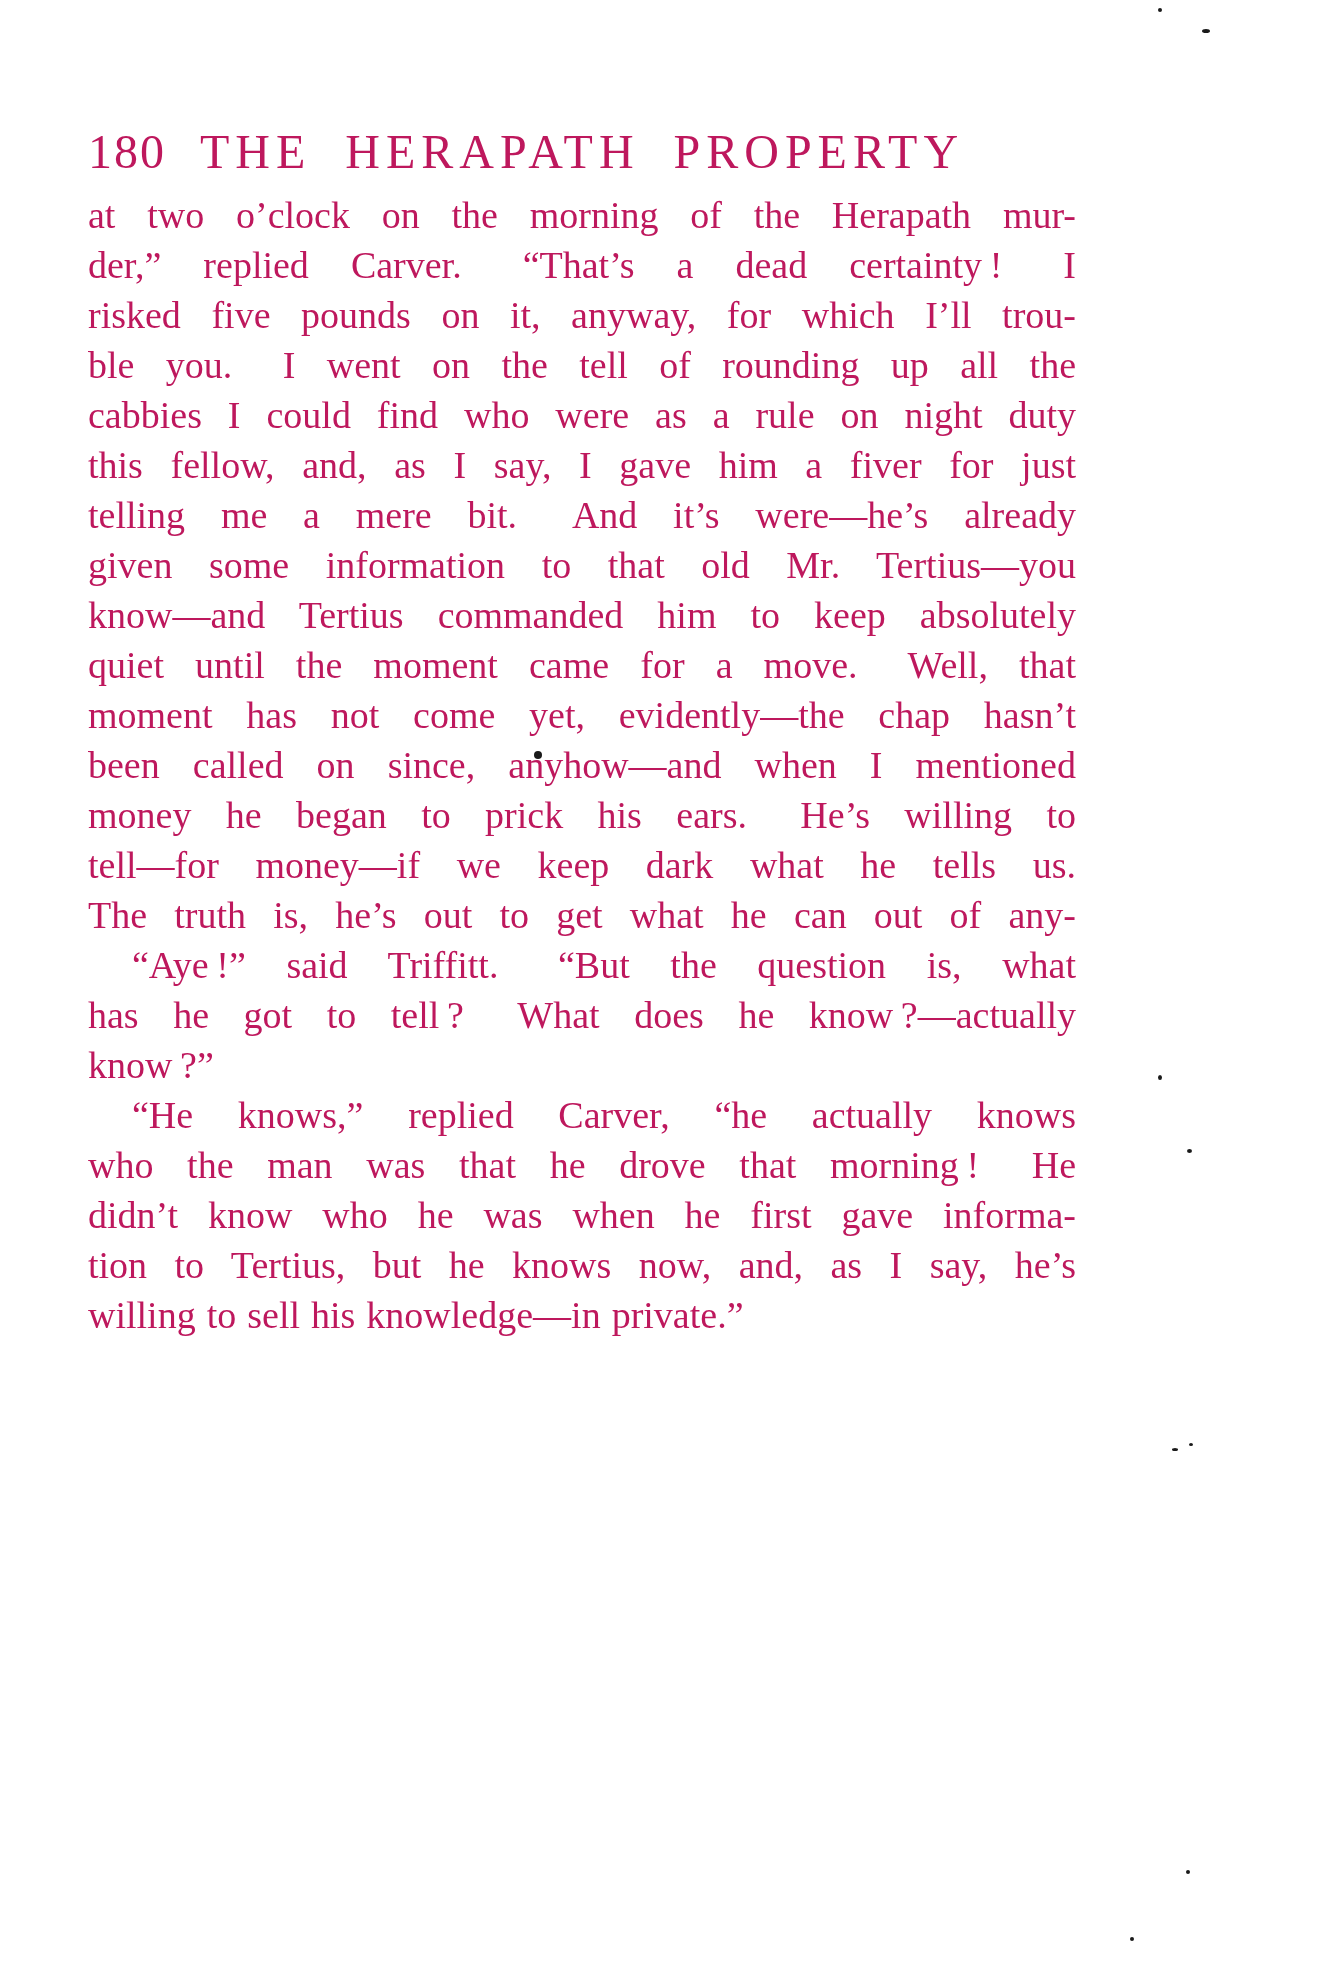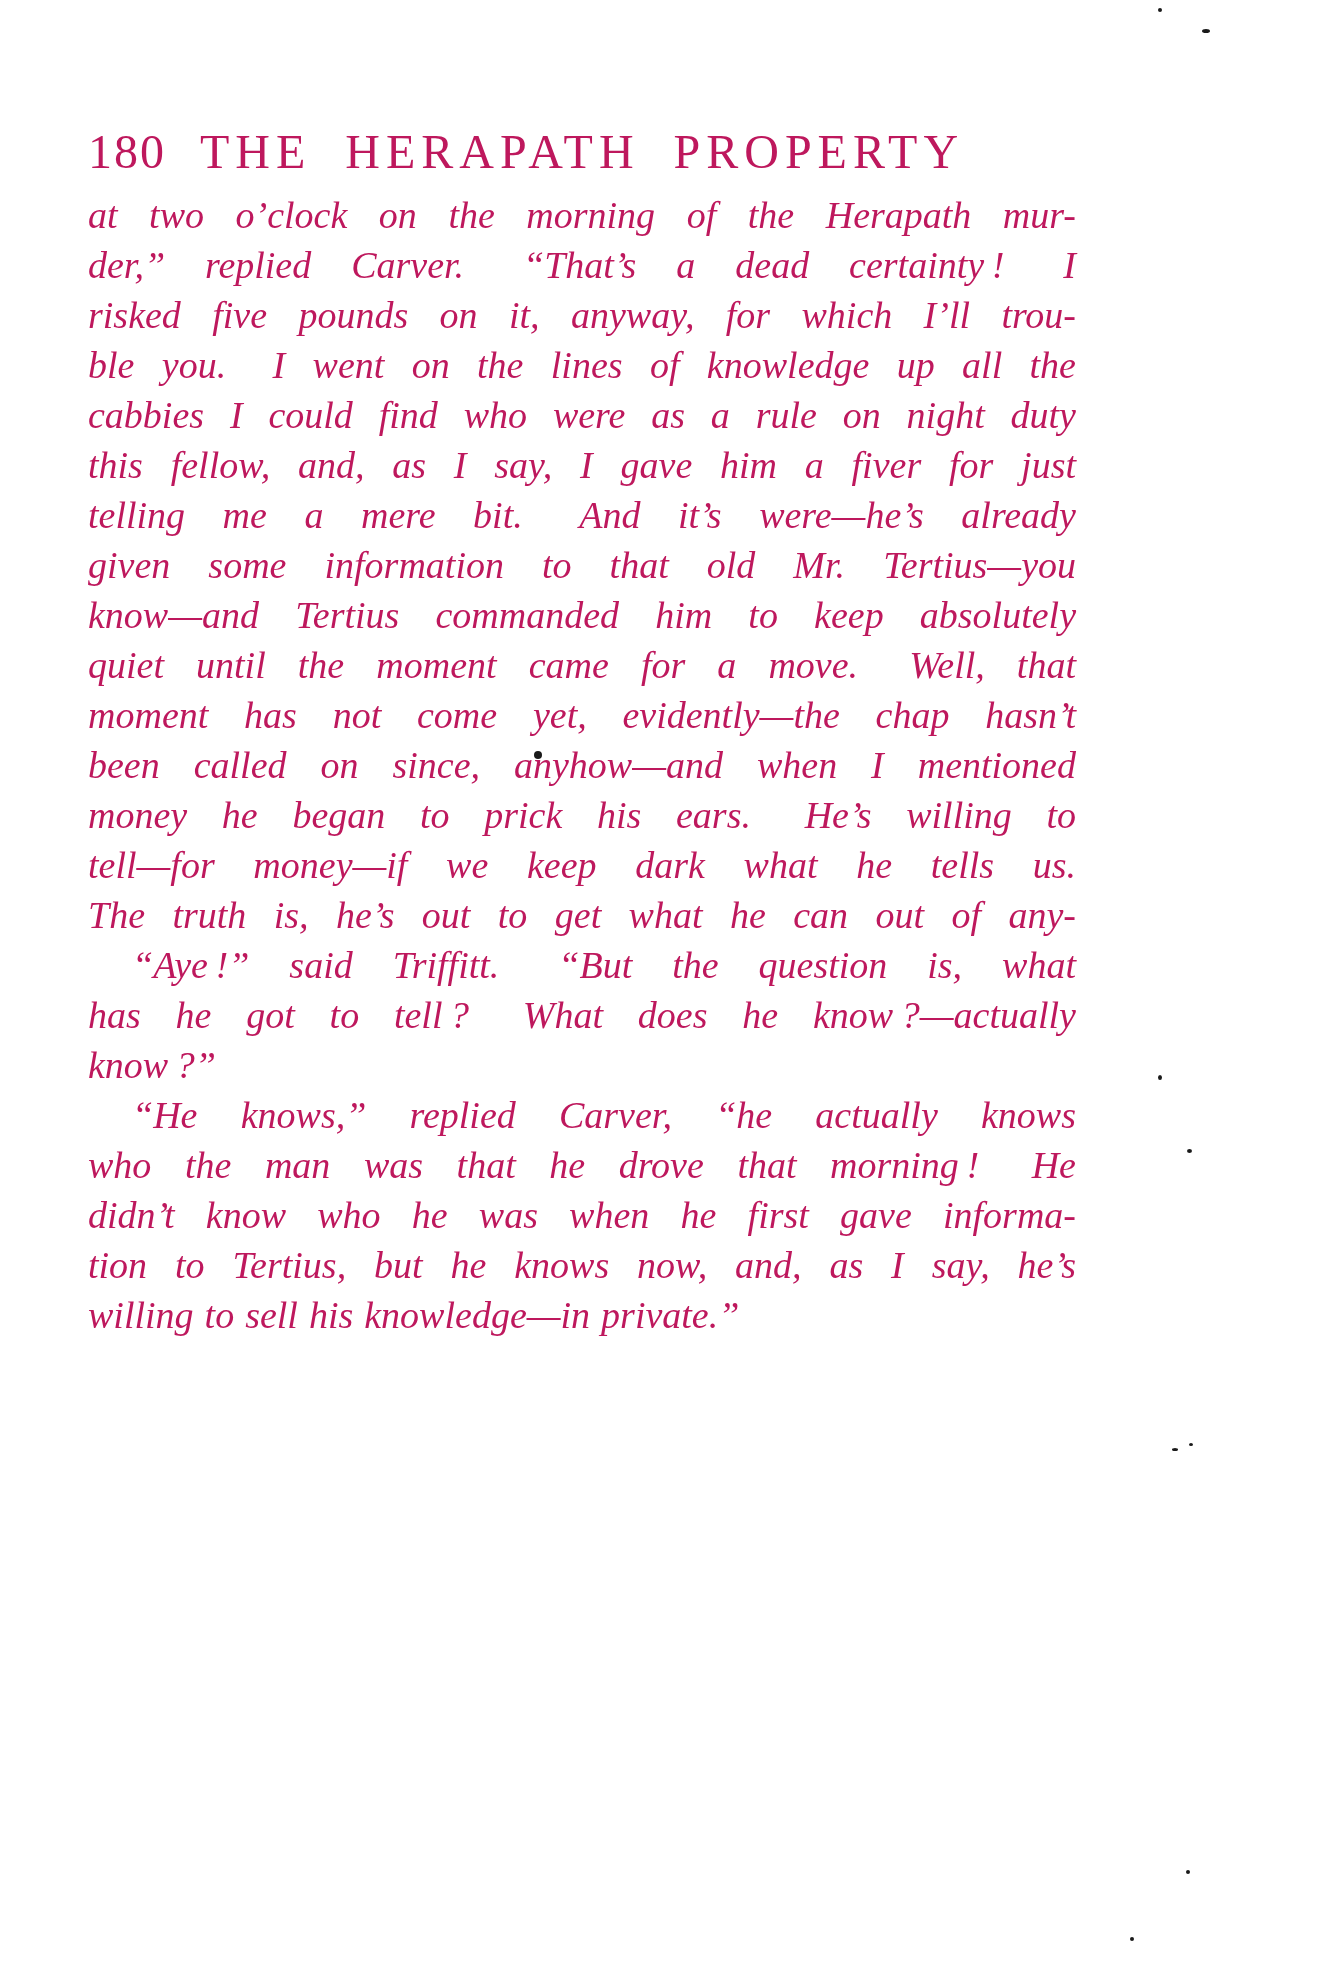--- a/index.html
+++ b/index.html
@@ -34,21 +34,20 @@
   }
   .title {
     display: block;
     text-align: center;
     letter-spacing: 6px;
     word-spacing: 16px;
     white-space: nowrap;
   }
   .bodytext {
     margin-top: 14px;
-    font-style: italic;
   }
   .line {
     font-size: 38px;
     line-height: 50px;
     height: 50px;
     text-align: justify;
     text-align-last: justify;
     word-spacing: 1.5px;
   }
   .line.last {
@@ -69,21 +68,21 @@
 <div class="page">
   <div class="content">
     <div class="running-header">
       <span class="pagenum">180</span>
       <span class="title">THE HERAPATH PROPERTY</span>
     </div>
     <div class="bodytext" id="bodytext">
         <div class="line">at two o’clock on the morning of the Herapath mur-</div>
         <div class="line">der,” replied Carver.  “That’s a dead certainty !  I</div>
         <div class="line">risked five pounds on it, anyway, for which I’ll trou-</div>
-        <div class="line">ble you.  I went on the lines of knowledge up all the</div>
+        <div class="line">ble you.  I went on the tell of rounding up all the</div>
         <div class="line">cabbies I could find who were as a rule on night duty</div>
         <div class="line">this fellow, and, as I say, I gave him a fiver for just</div>
         <div class="line">telling me a mere bit.  And it’s were—he’s already</div>
         <div class="line">given some information to that old Mr. Tertius—you</div>
         <div class="line">know—and Tertius commanded him to keep absolutely</div>
         <div class="line">quiet until the moment came for a move.  Well, that</div>
         <div class="line">moment has not come yet, evidently—the chap hasn’t</div>
         <div class="line">been called on since, anyhow—and when I mentioned</div>
         <div class="line">money he began to prick his ears.  He’s willing to</div>
         <div class="line">tell—for money—if we keep dark what he tells us.</div>

